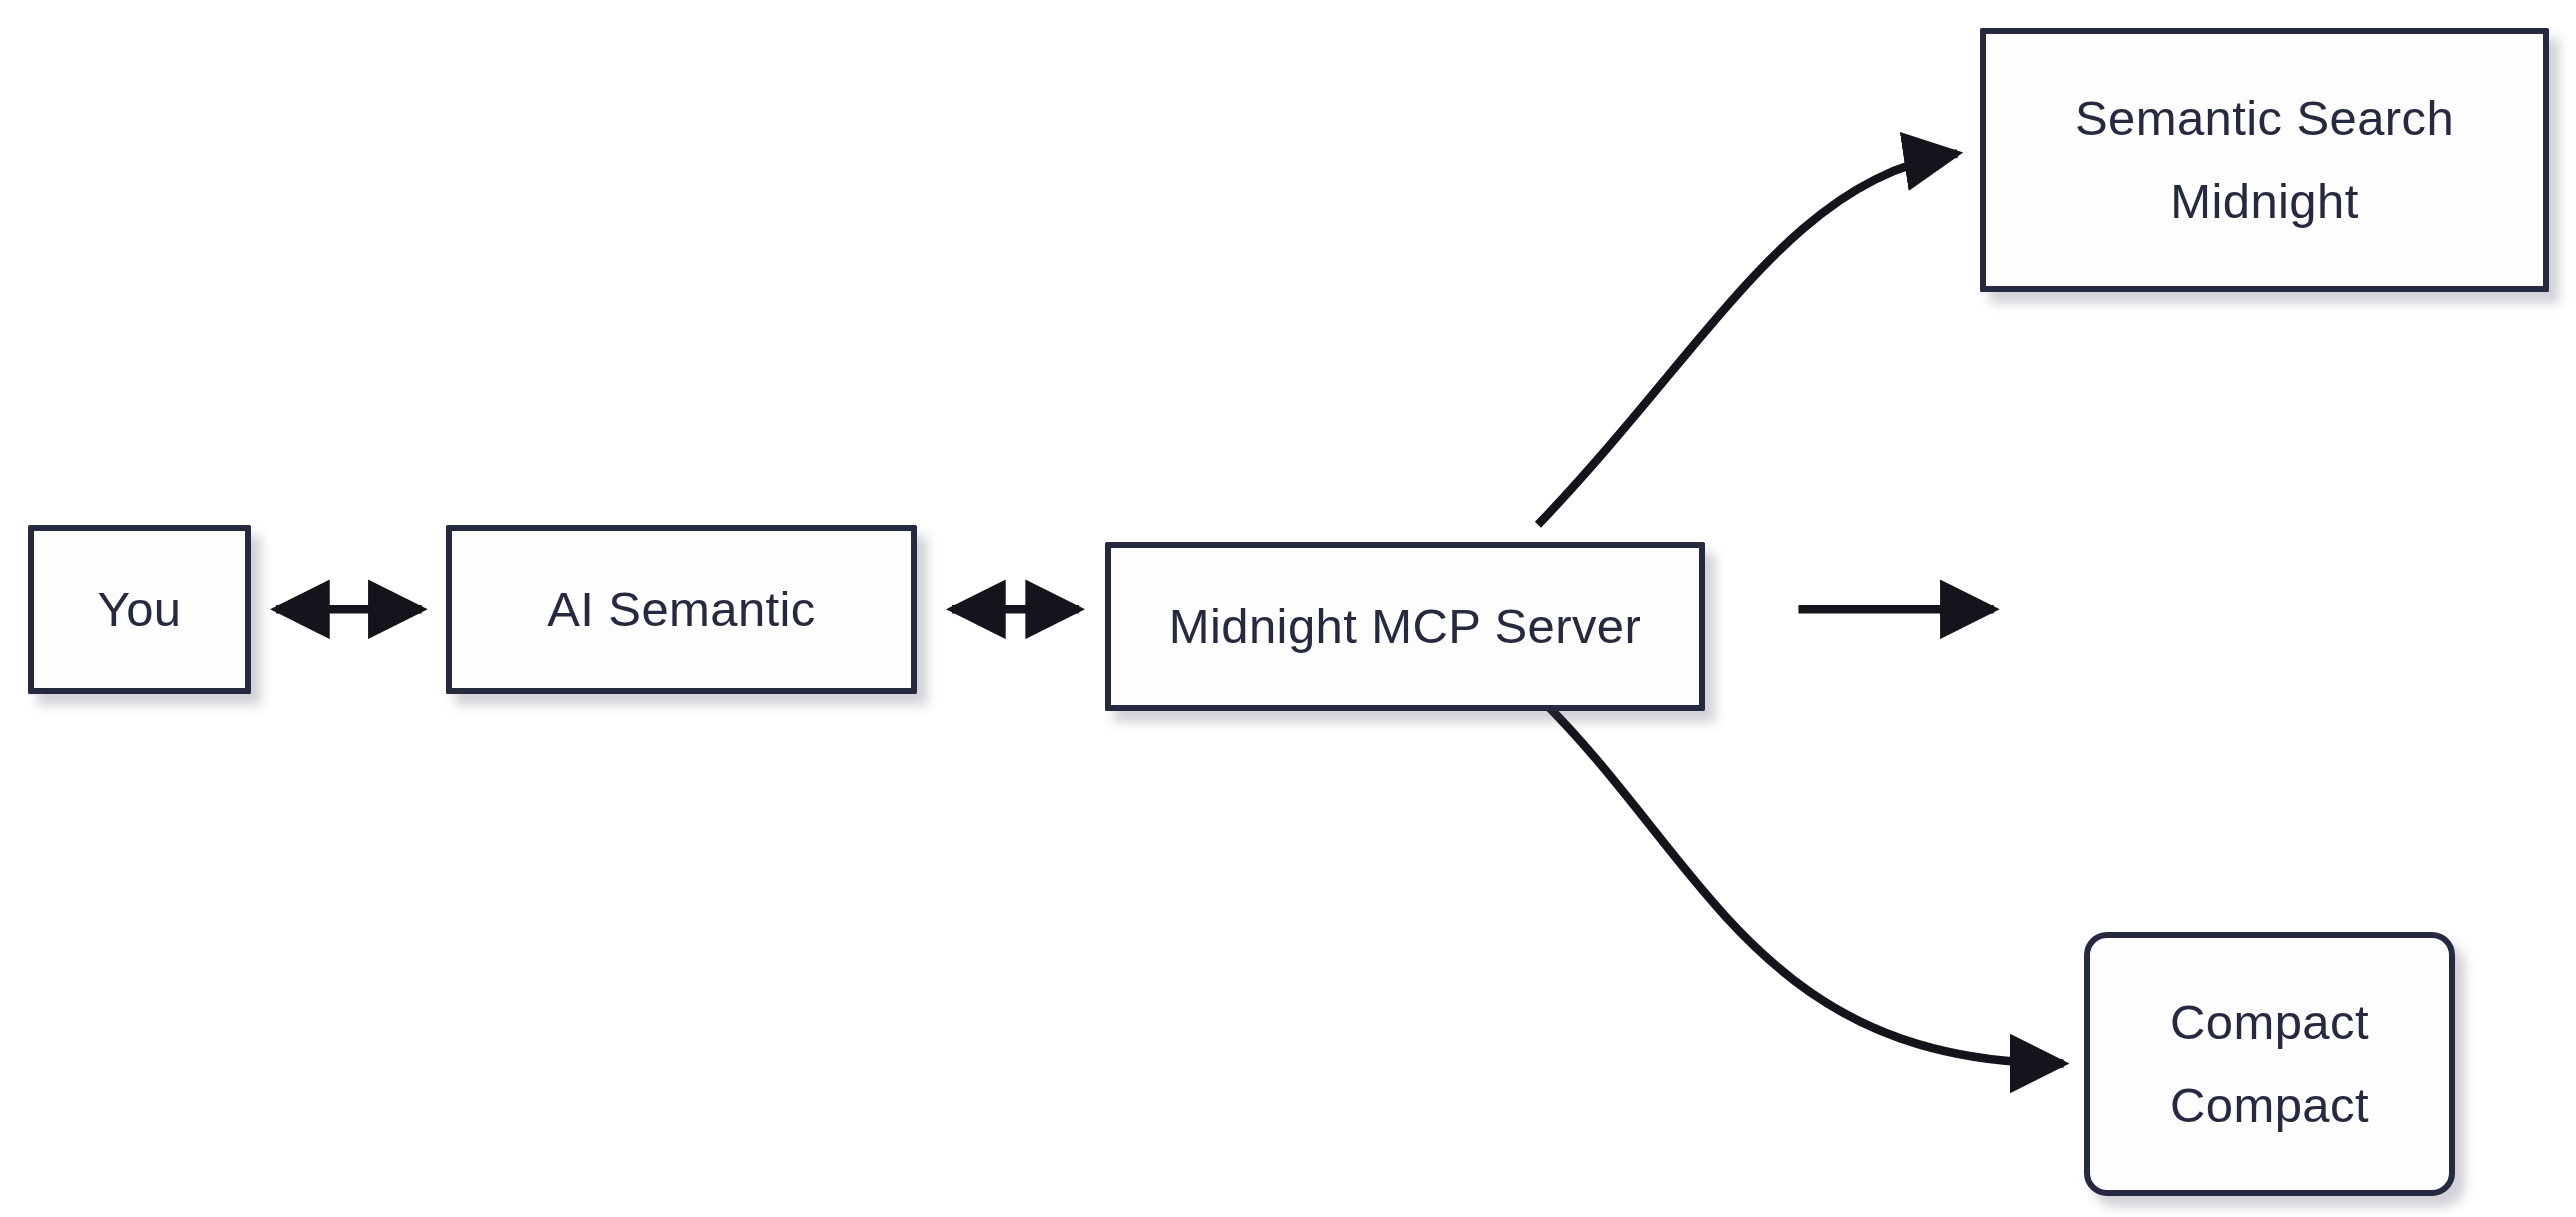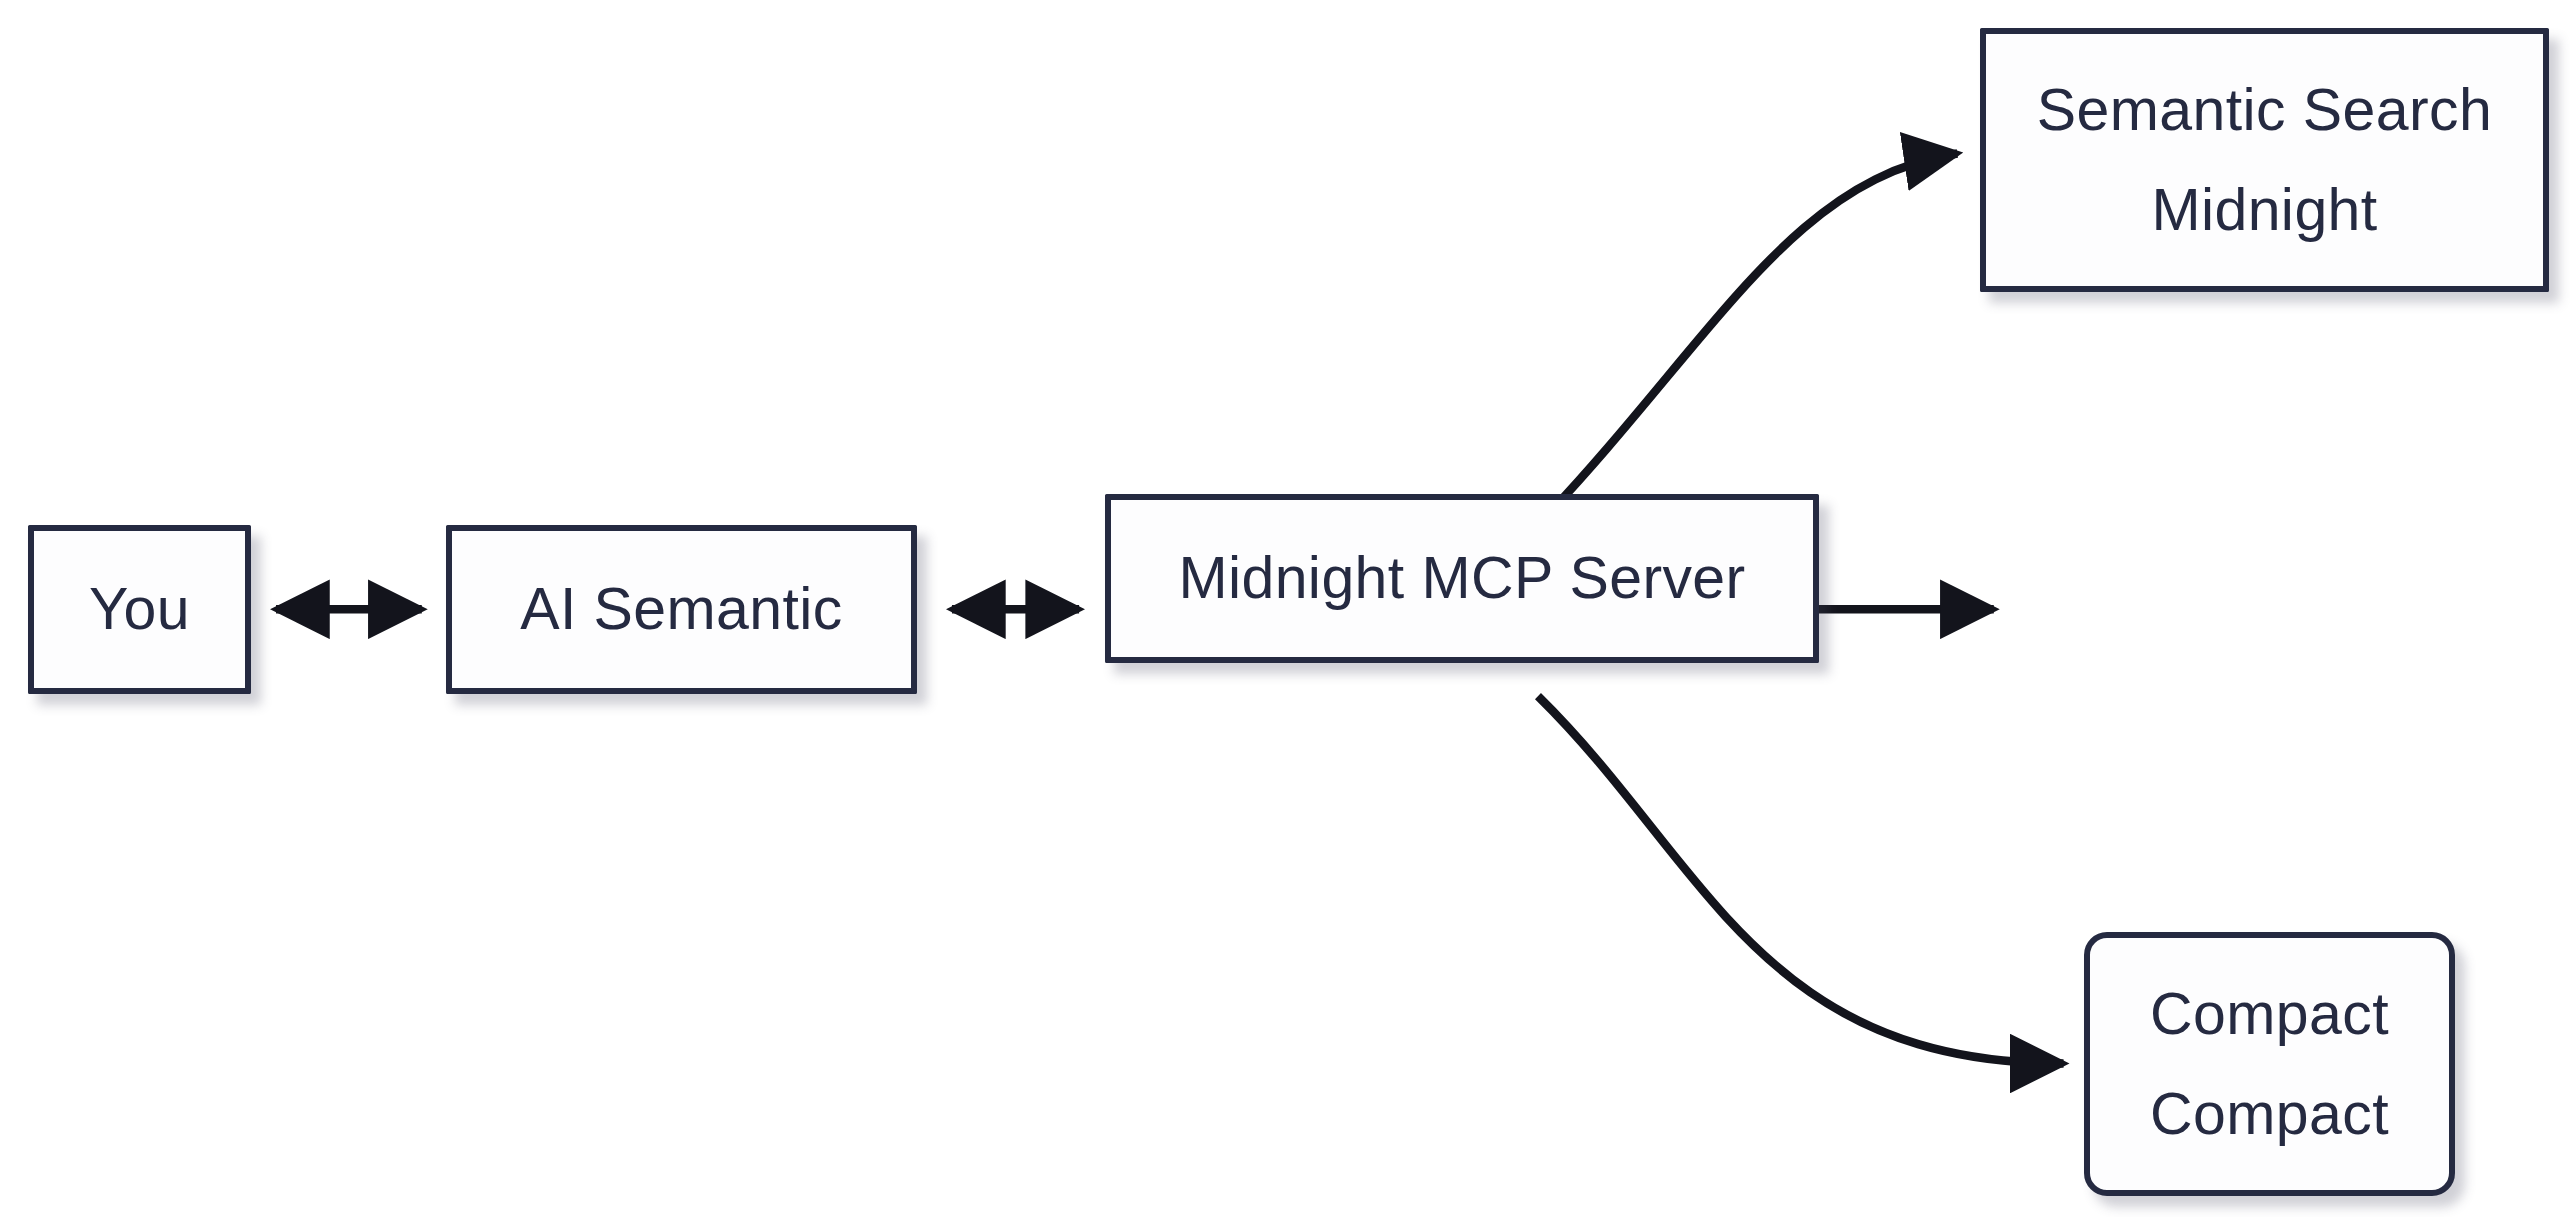--- a/index.html
+++ b/index.html
@@ -25,33 +25,33 @@
     position: absolute;
     box-sizing: border-box;
     border: 6.2px solid #252a41;
     background: #fdfdfe;
     color: #252a41;
     display: flex;
     flex-direction: column;
     align-items: center;
     justify-content: center;
     text-align: center;
-    font-size: 59px;
+    font-size: 49px;
     font-weight: 500;
     letter-spacing: 0.4px;
     line-height: 1.7;
     box-shadow: 9.3px 11px 11px rgba(70, 70, 95, 0.25);
     border-radius: 1.6px;
   }
   .node span { display: block; white-space: nowrap; }
 
   
   #node-you              { left: 28px;   top: 525px;  width: 223px; height: 169px; }
   #node-ai-assistant     { left: 446px;  top: 525px;  width: 471px; height: 169px; }
-  #node-mcp-server       { left: 1105px; top: 494px;  width: 714px; height: 169px; }
+  #node-mcp-server       { left: 1105px; top: 542px;  width: 600px; height: 169px; }
   #node-semantic-search  { left: 1980px; top: 28px;   width: 569px; height: 264px; }
   #node-github-repos     { left: 2021px; top: 483px;  width: 490px; height: 256px; }
   #node-compact-compiler { left: 2084px; top: 932px; width: 371px; height: 264px; border-radius: 23px; }
 
   .edge {
     fill: none;
     stroke: #13141c;
     stroke-width: 11;
     stroke-linecap: butt;
   }

